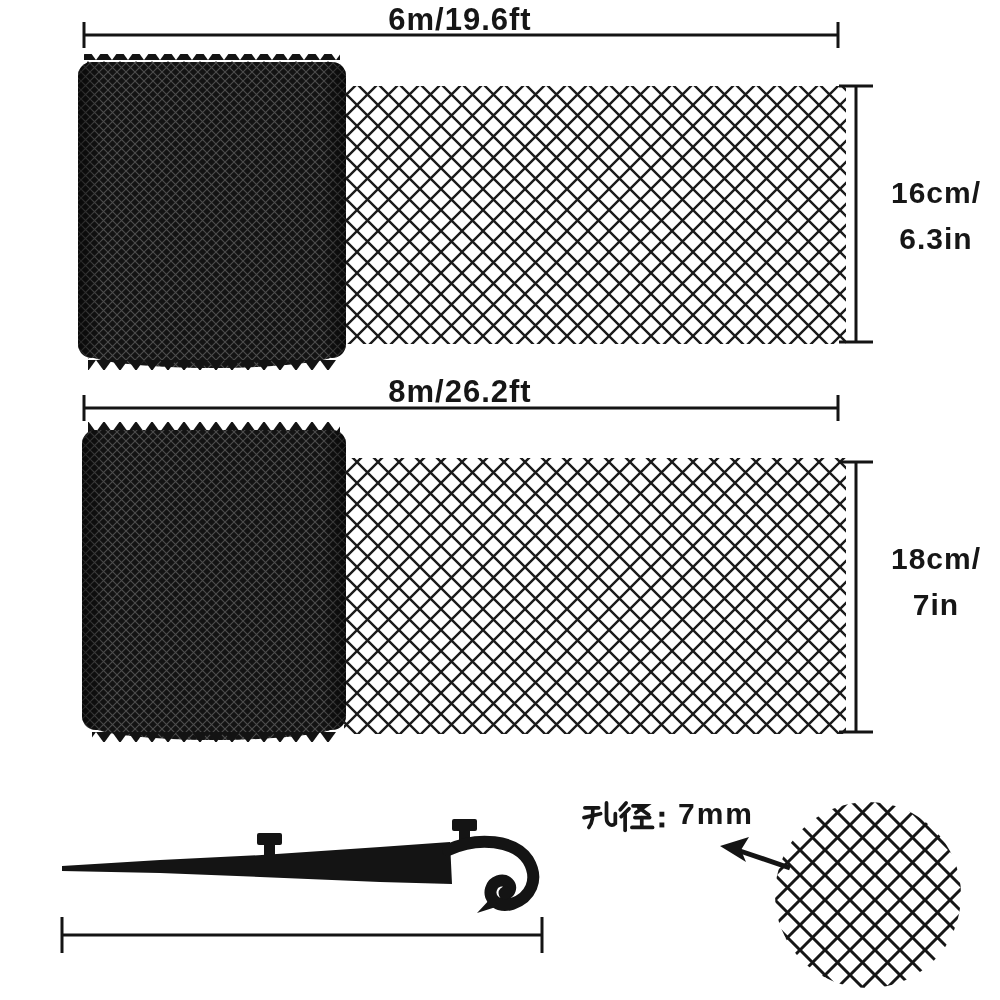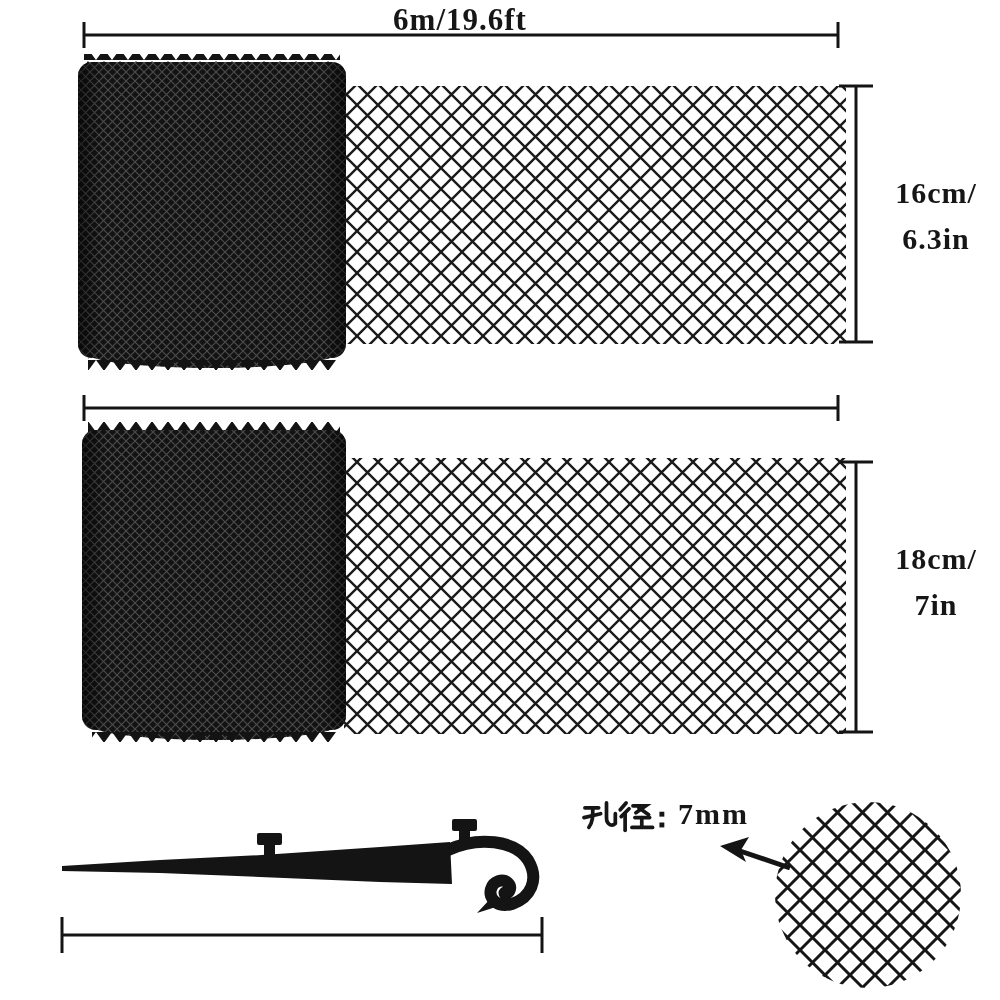--- a/index.html
+++ b/index.html
@@ -1,18 +1,18 @@
 <!DOCTYPE html>
 <html><head>
 <meta charset="utf-8">
 <style>
   html,body{margin:0;padding:0;background:#ffffff;}
   .canvas{
     position:relative;width:1000px;height:1000px;background:#ffffff;overflow:hidden;
-    font-family:Liberation Serif, serif;color:#161616;
+    font-family:Liberation Sans, sans-serif;color:#161616;
   }
   .art{position:absolute;left:0;top:0;}
   .dim-label{position:absolute;font-weight:bold;color:#161616;letter-spacing:1px;white-space:nowrap;}
   .len-label{left:90px;width:740px;text-align:center;font-size:31px;}
   .len-label-1{top:2px;}
   .len-label-2{top:374px;}
   .h-label{left:866px;width:140px;text-align:center;font-size:30px;line-height:46px;}
   .h-label-1{top:170px;}
   .h-label-2{top:536px;}
   .stake-label{left:117px;top:942px;width:290px;text-align:center;font-size:27px;letter-spacing:0.5px;}
@@ -134,20 +134,21 @@
     </g>
   </svg>
 
   <div class="dim-label len-label len-label-1">6m/19.6ft</div>
 
   <div class="dim-label h-label h-label-1">
     <div>16cm/</div>
     <div>6.3in</div>
   </div>
 
+  <div class="dim-label len-label len-label-2">8m/26.2ft</div>
 
   <div class="dim-label h-label h-label-2">
     <div>18cm/</div>
     <div>7in</div>
   </div>
 
 
   <div class="dim-label detail-value">7mm</div>
 </div>
 

